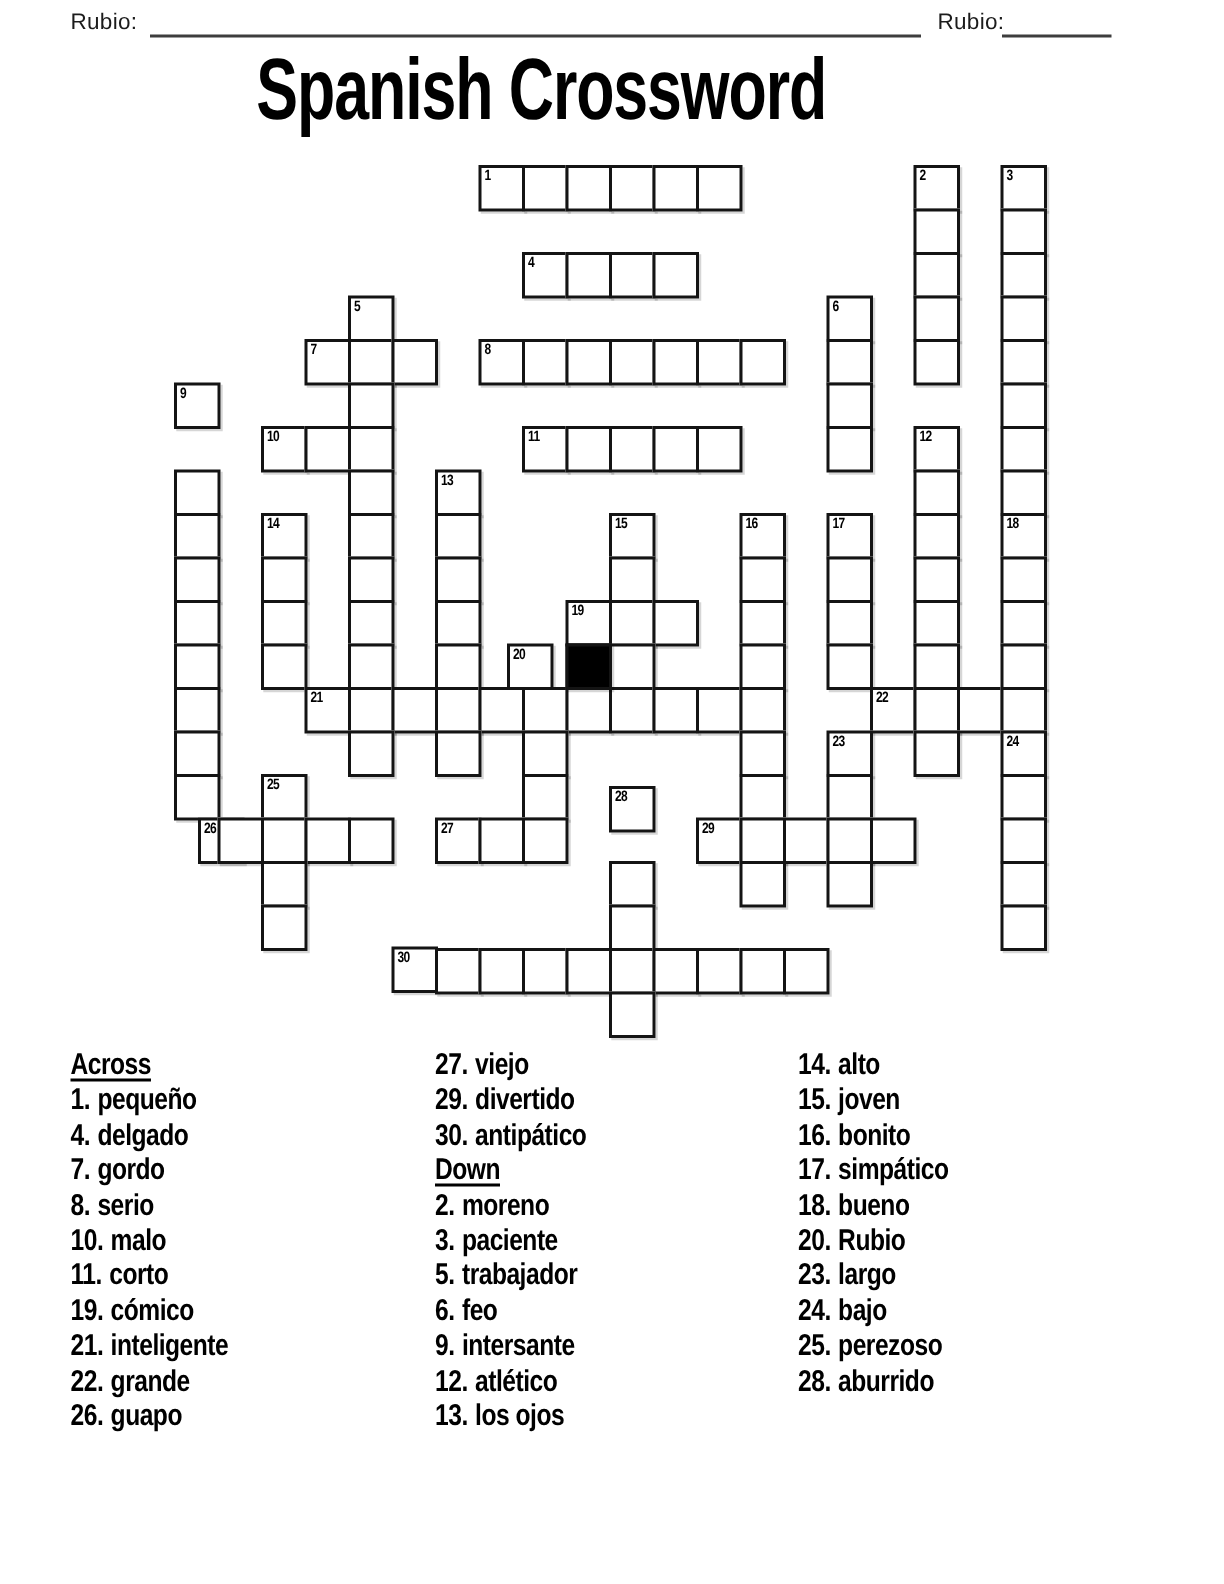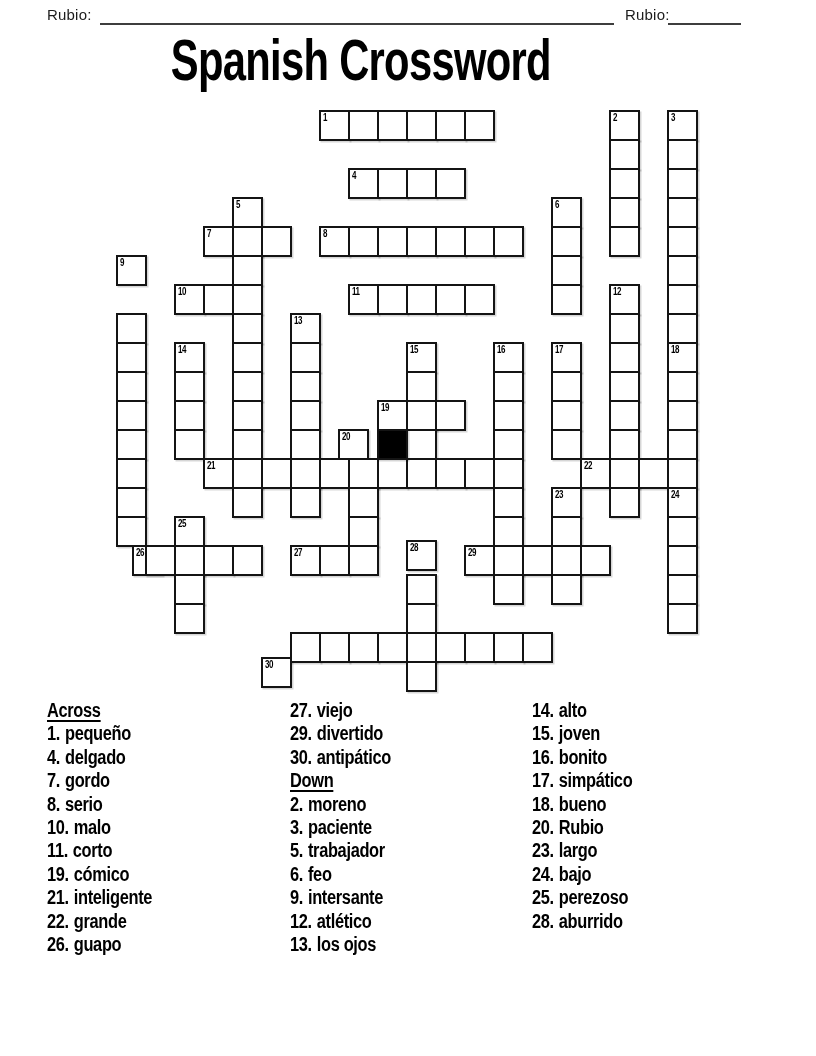--- a/index.html
+++ b/index.html
@@ -264,40 +264,40 @@
       </div>
       <div class="cell" style="left: 29px; top: 435px;"></div>
       <div class="cell" style="left: 58px; top: 435px;"></div>
       <div class="cell" style="left: 87px; top: 435px;"></div>
       <div class="cell" style="left: 116px; top: 435px;"></div>
       <div class="cell" style="left: 174px; top: 435px;">
         <span class="cellnum">27</span>
       </div>
       <div class="cell" style="left: 203px; top: 435px;"></div>
       <div class="cell" style="left: 232px; top: 435px;"></div>
-      <div class="cell" style="left: 290px; top: 430px;">
+      <div class="cell" style="left: 290px; top: 414px;">
         <span class="cellnum">28</span>
       </div>
       <div class="cell" style="left: 348px; top: 435px;">
         <span class="cellnum">29</span>
       </div>
       <div class="cell" style="left: 377px; top: 435px;"></div>
       <div class="cell" style="left: 406px; top: 435px;"></div>
       <div class="cell" style="left: 435px; top: 435px;"></div>
       <div class="cell" style="left: 464px; top: 435px;"></div>
       <div class="cell" style="left: 551px; top: 435px;"></div>
       <div class="cell" style="left: 58px; top: 464px;"></div>
       <div class="cell" style="left: 290px; top: 464px;"></div>
       <div class="cell" style="left: 377px; top: 464px;"></div>
       <div class="cell" style="left: 435px; top: 464px;"></div>
       <div class="cell" style="left: 551px; top: 464px;"></div>
       <div class="cell" style="left: 58px; top: 493px;"></div>
       <div class="cell" style="left: 290px; top: 493px;"></div>
       <div class="cell" style="left: 551px; top: 493px;"></div>
-      <div class="cell" style="left: 145px; top: 547px;">
+      <div class="cell" style="left: 145px; top: 521px;">
         <span class="cellnum">30</span>
       </div>
       <div class="cell" style="left: 174px; top: 522px;"></div>
       <div class="cell" style="left: 203px; top: 522px;"></div>
       <div class="cell" style="left: 232px; top: 522px;"></div>
       <div class="cell" style="left: 261px; top: 522px;"></div>
       <div class="cell" style="left: 290px; top: 522px;"></div>
       <div class="cell" style="left: 319px; top: 522px;"></div>
       <div class="cell" style="left: 348px; top: 522px;"></div>
       <div class="cell" style="left: 377px; top: 522px;"></div>

